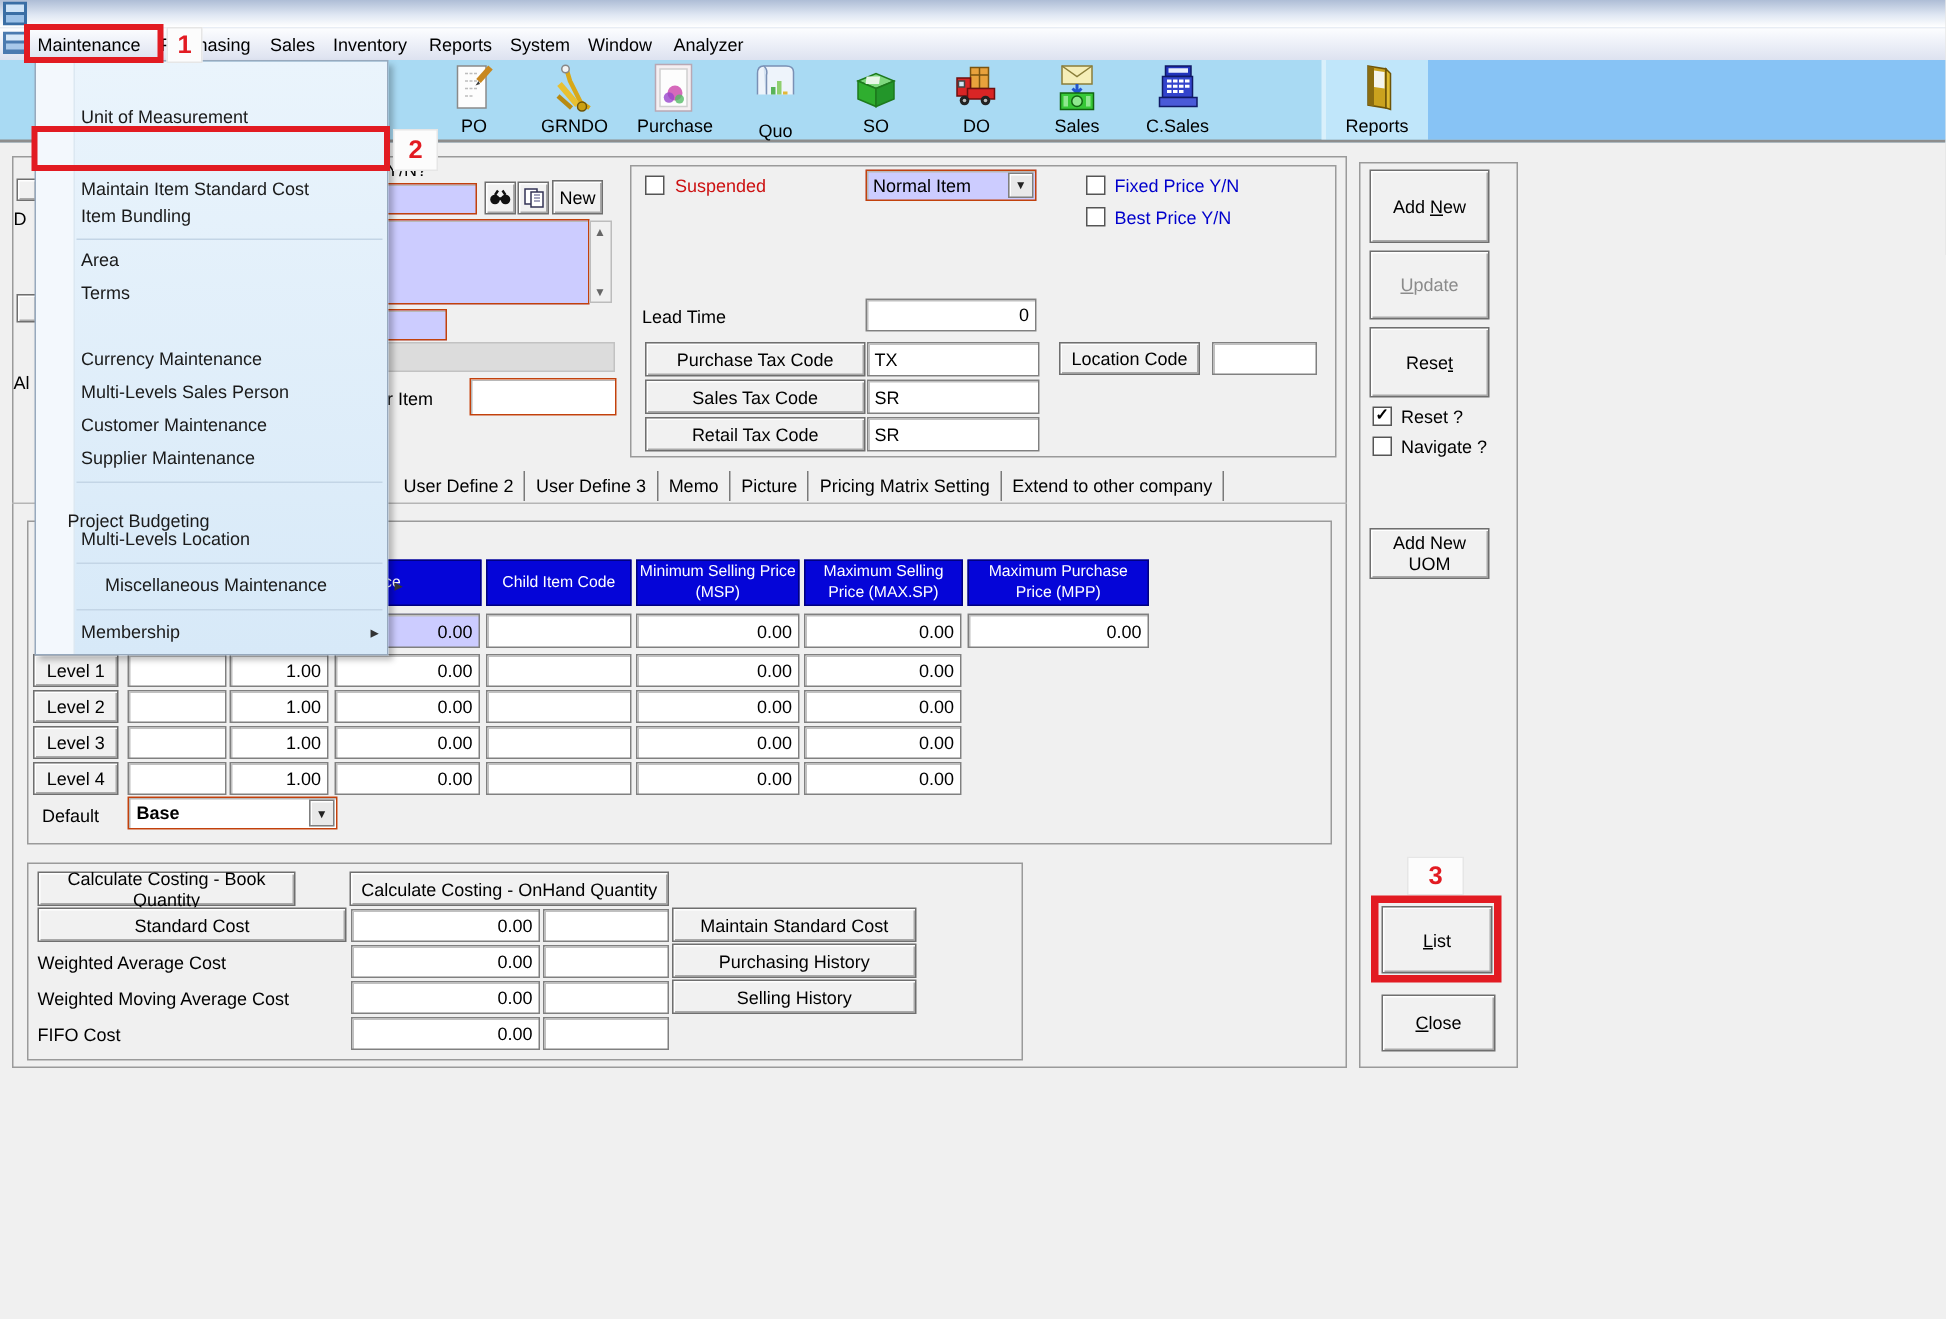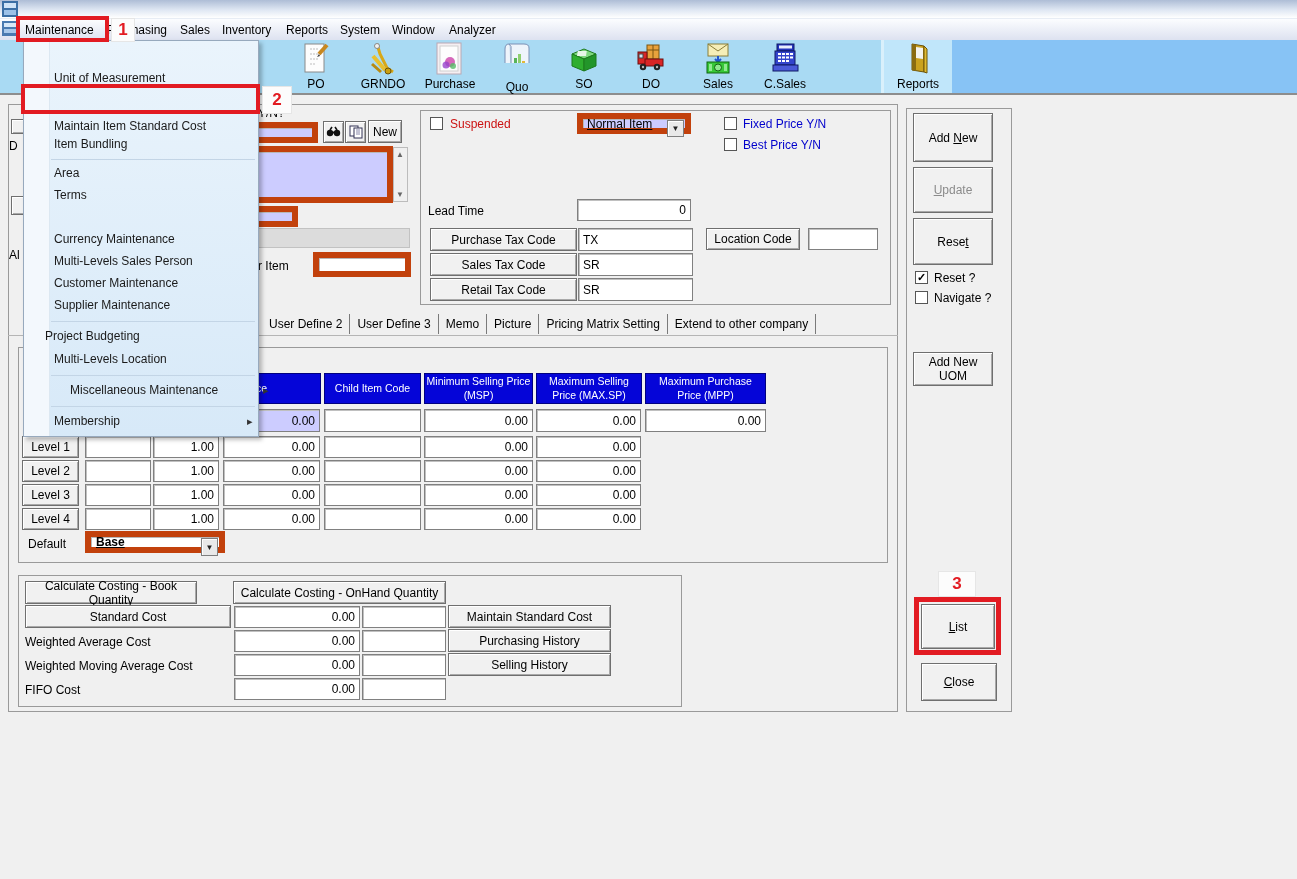--- a/index.html
+++ b/index.html
@@ -1,21 +1,21 @@
 <!DOCTYPE html>
 <html><head>
 <meta charset="utf-8">
 <style>
   * { margin:0; padding:0; box-sizing:border-box; }
   body { font-family:"Liberation Sans", sans-serif; background:#d0d0d0; }
   .screen { position:relative; width:1297px; height:879px; background:#f0f0f0; overflow:hidden; font-family:"Liberation Sans", sans-serif; }
   .abs { position:absolute; }
   .txt { font-size:12px; color:#000; white-space:nowrap; }
   .btn3d { background:#f1f1f1; border:1px solid #6f6f6f; box-shadow: inset 1px 1px 0 #ffffff, inset -1px -1px 0 #a9a9a9; display:flex; align-items:center; justify-content:center; font-size:12px; color:#000; text-align:center; }
-  .sunken { border:6px solid #c2410c; box-shadow: inset 1px 1px 0 #b8b8b8; background:#fff;text-decoration:underline; }
+  .sunken { border:1px solid #c2410c; box-shadow: inset 1px 1px 0 #b8b8b8; background:#fff; }
   .grayfield { background:#d8d8d8; }
   .lav { background:#ccccff; }
   .cell { border:1px solid #808080; box-shadow: inset 1px 1px 0 #c0c0c0; background:#fff; font-size:12px; display:flex; align-items:center; justify-content:flex-end; padding-right:4px; }
   .cellL { justify-content:flex-start; padding-left:4px; }
   .hdrcell { background:#0505d8; color:#fff; font-size:10.5px; line-height:1.25; display:flex; align-items:center; justify-content:center; text-align:center; border:1px solid #000080; }
   .gb { border:1px solid #9a9a9a; }
   .cb { width:13px; height:13px; background:#fff; border:1px solid #555; font-size:11px; line-height:11px; text-align:center; color:#000; font-weight:bold; }
   .menu-item { position:absolute; left:1px; width:233px; height:22px; display:flex; align-items:center; padding-left:29px; font-size:12px; color:#1a1a1a; }
   .menu-sep { position:absolute; left:27px; width:204px; height:1px; background:#c3d5e6; }
   .tab { font-size:12px; color:#000; padding:0 7px; border-right:1px solid #7a7a7a; display:flex; align-items:center; height:20px; white-space:nowrap; }
@@ -503,21 +503,21 @@
     <div class="menu-item" style="top:209px;">
         <span>Multi-Levels Sales Person</span>
       </div>
     <div class="menu-item" style="top:231px;">
         <span>Customer Maintenance</span>
       </div>
     <div class="menu-item" style="top:253px;">
         <span>Supplier Maintenance</span>
       </div>
     <div class="menu-sep" style="top:280px;"></div>
-    <div class="menu-item" style="top:284px;padding-left:20px;">
+    <div class="menu-item" style="top:295px;padding-left:20px;">
         <span>Project Budgeting</span>
       </div>
     <div class="menu-item" style="top:307px;">
         <span>Multi-Levels Location</span>
       </div>
     <div class="menu-sep" style="top:334px;"></div>
     <div class="menu-item" style="top:338px;margin-left:16px;">
       <span>Miscellaneous Maintenance</span>
       <span class="abs" style="left:222px;font-size:11px;color:#333;">▸</span>
     </div>

